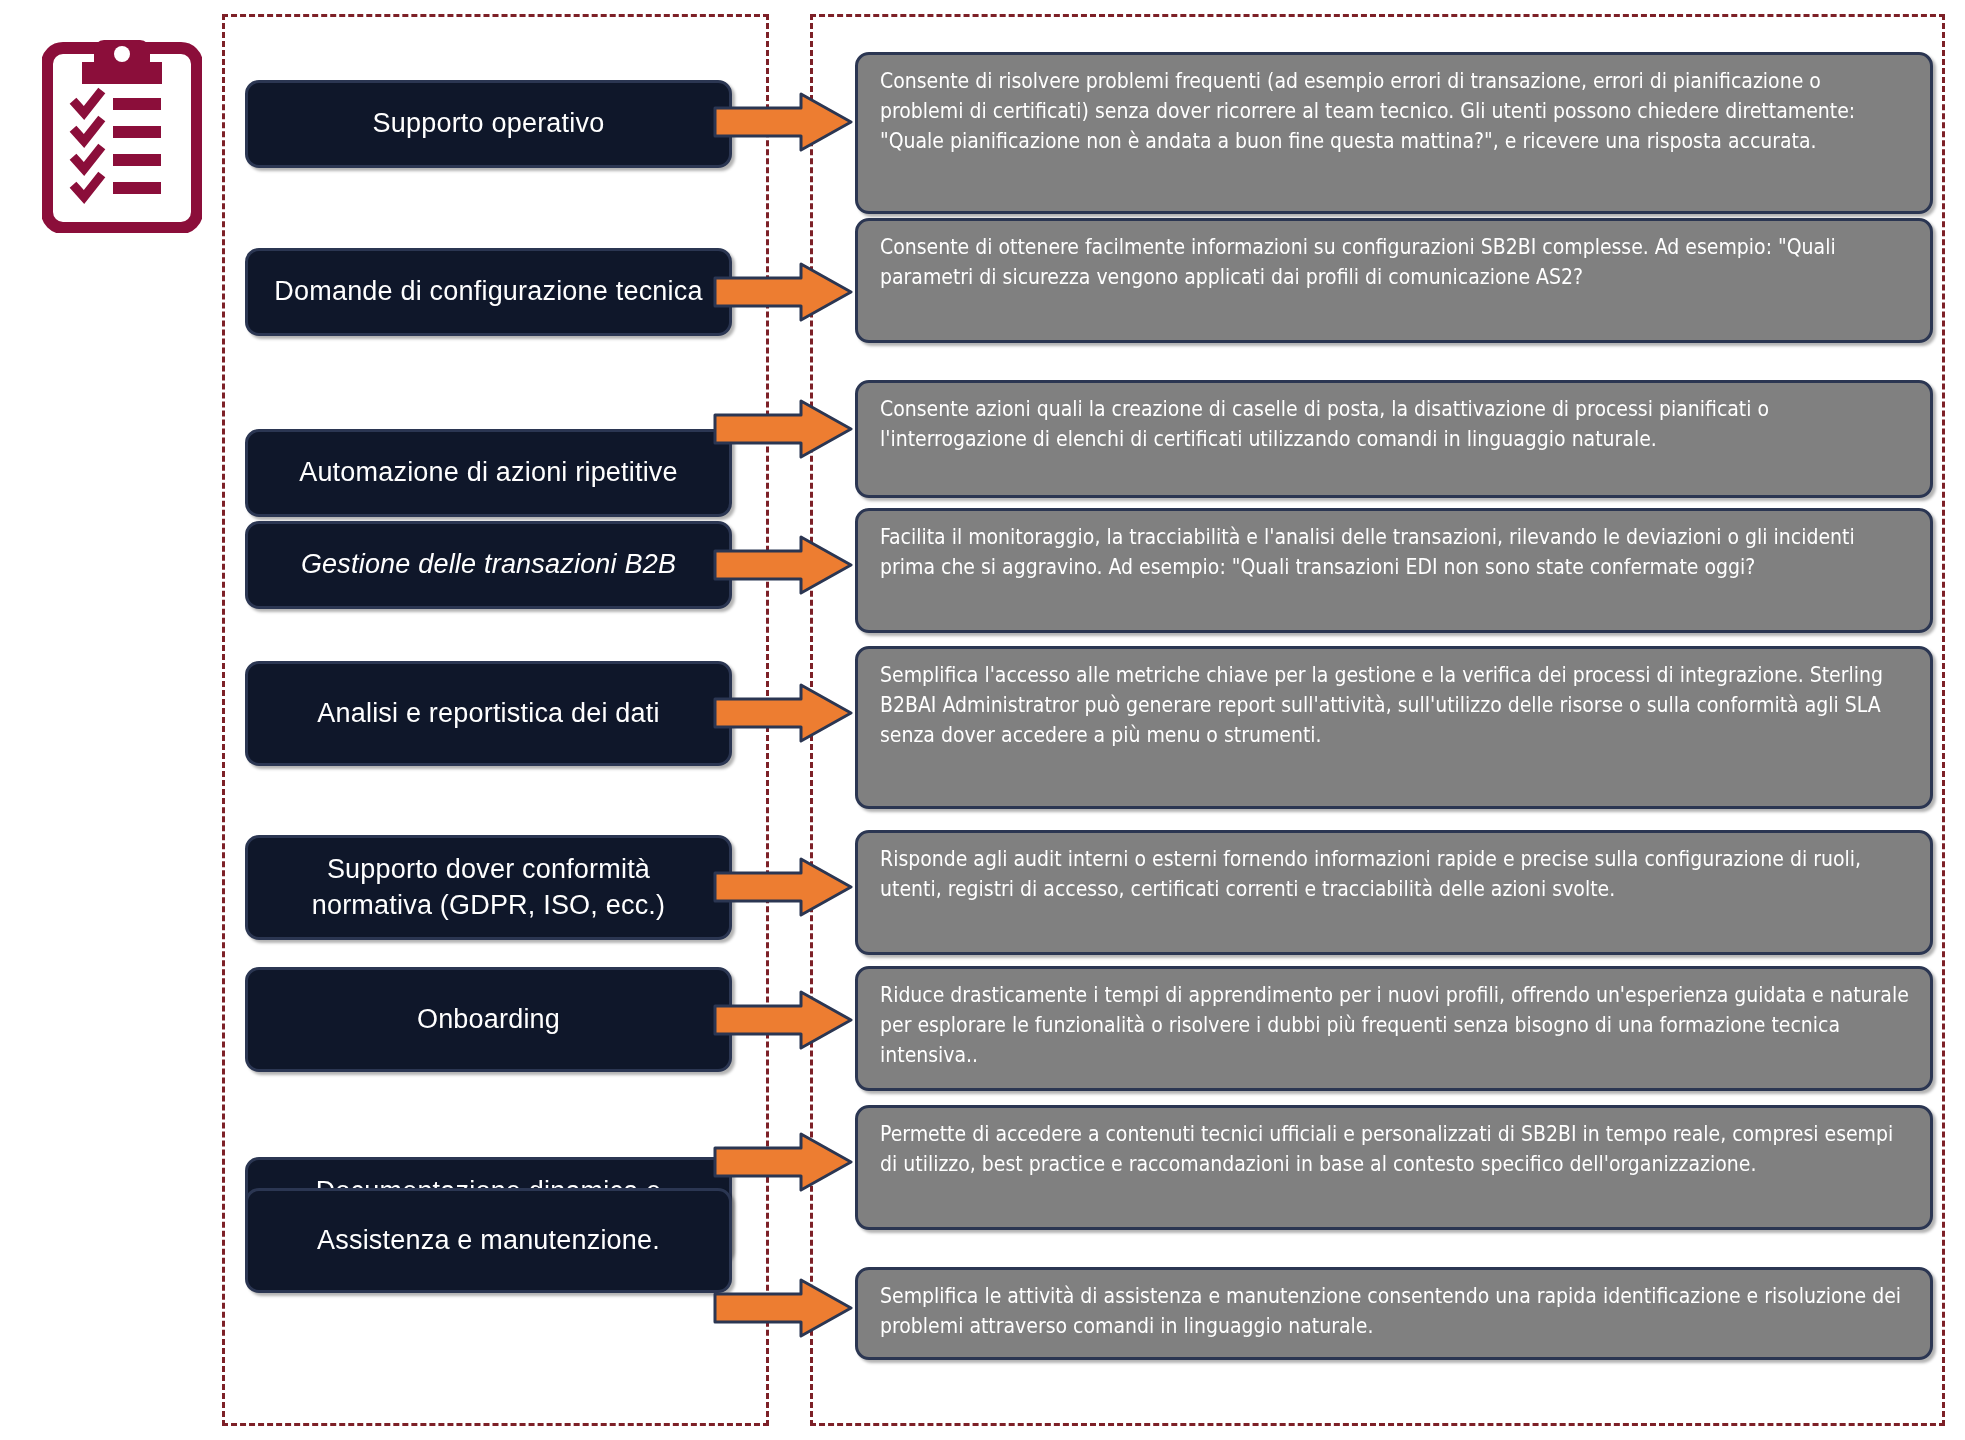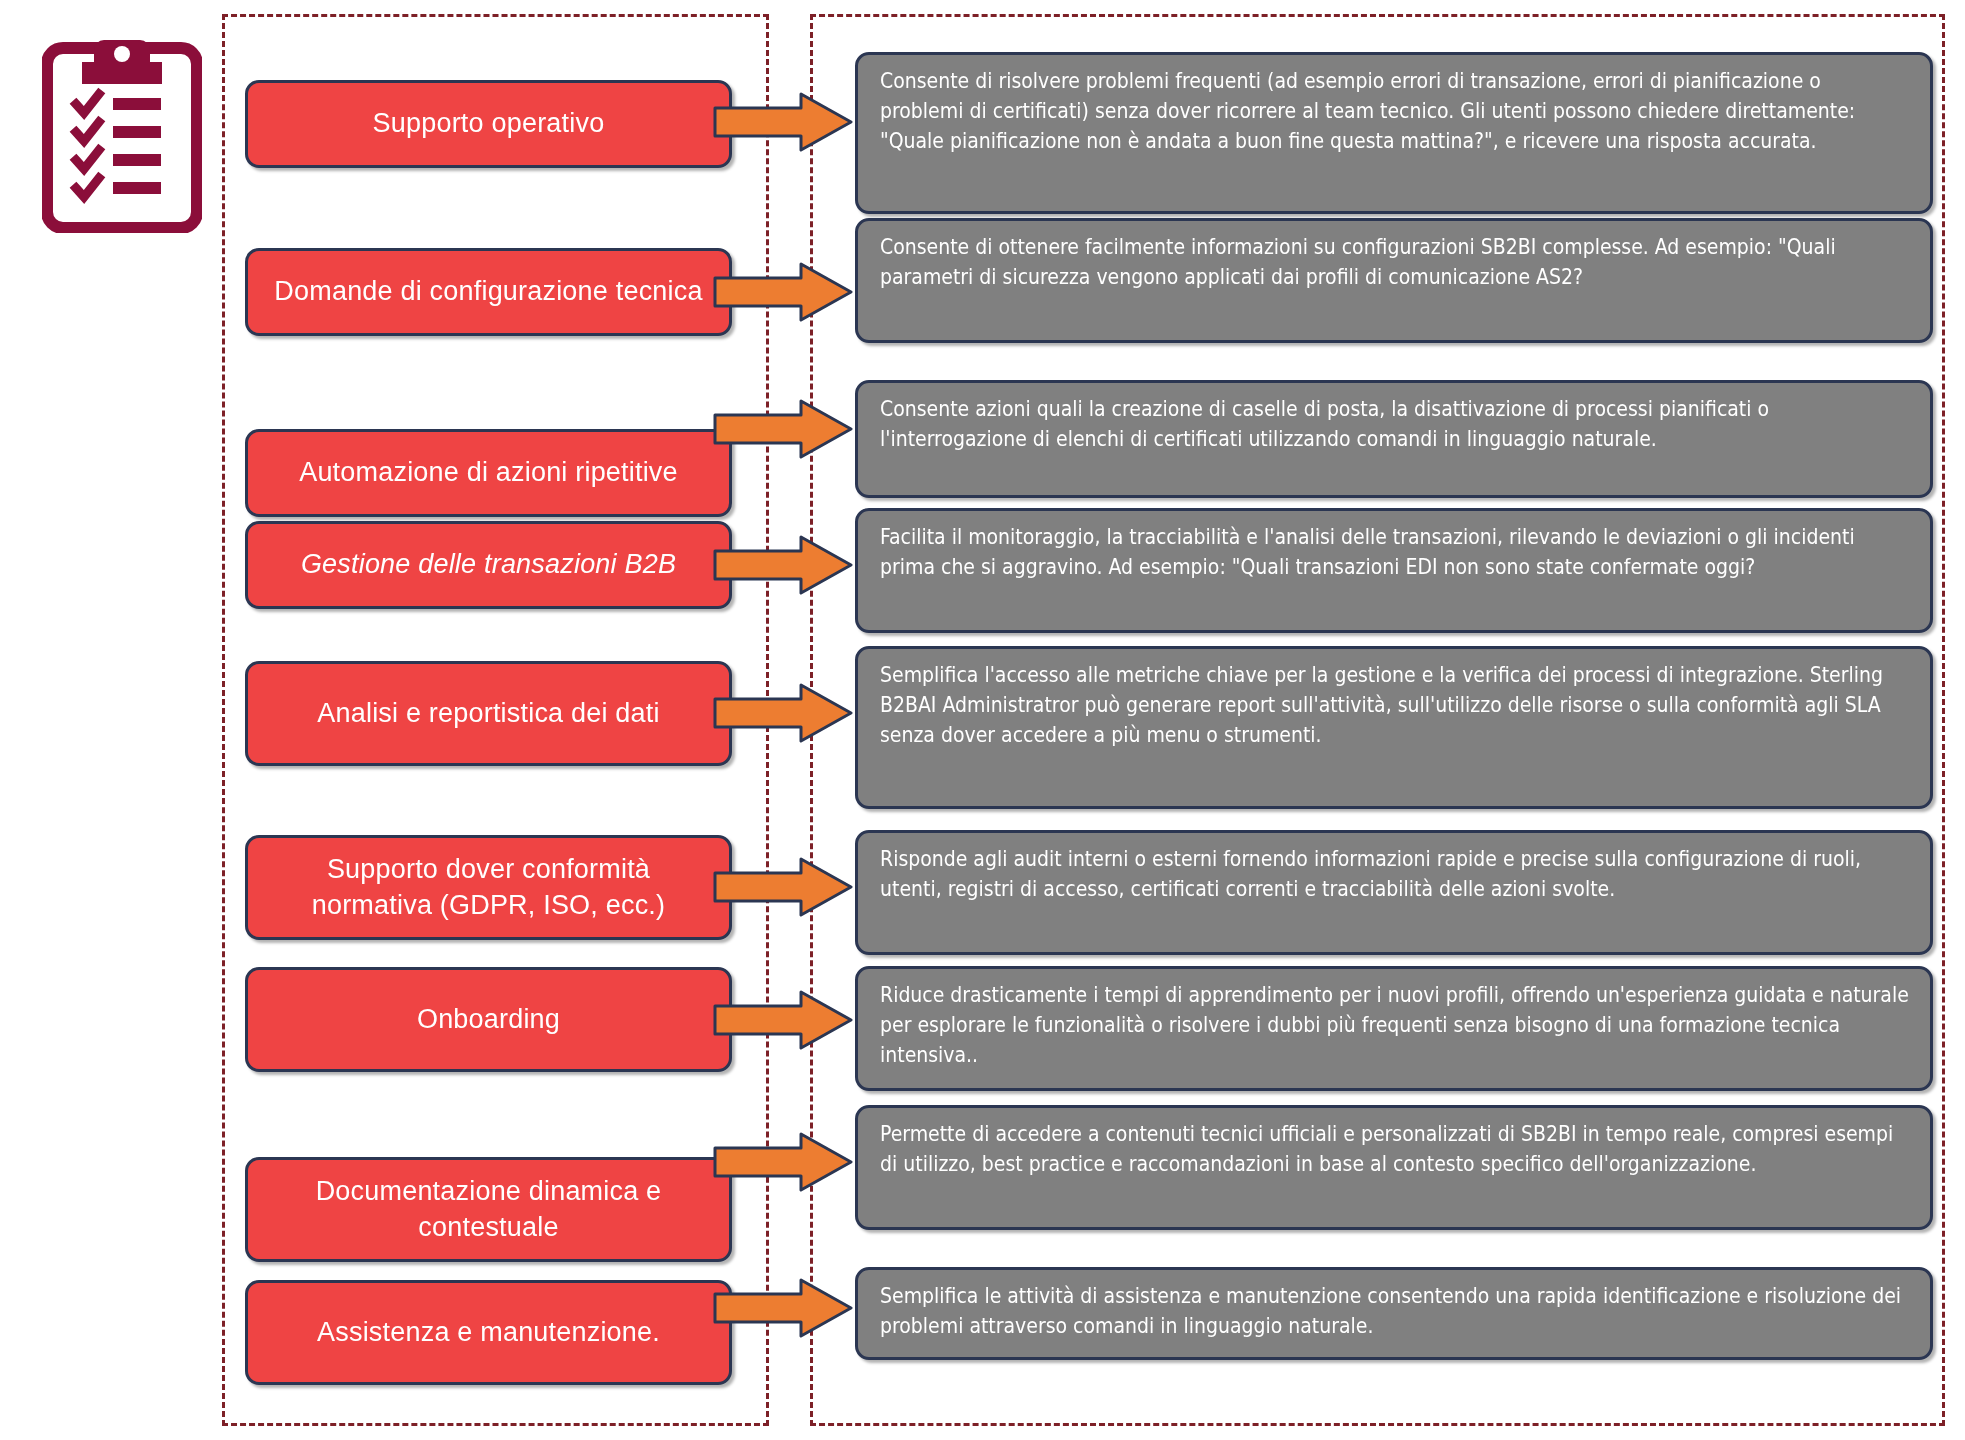--- a/index.html
+++ b/index.html
@@ -38,21 +38,21 @@
   .row {
     position: absolute;
     left: 0;
     width: 1965px;
   }
 
   .topic-box {
     position: absolute;
     left: 245px;
     width: 487px;
-    background: #ef4444;
+    background: #0f172a;
     border: 3px solid #2b3652;
     border-radius: 14px;
     box-sizing: border-box;
     display: flex;
     align-items: center;
     justify-content: center;
     text-align: center;
     color: #ffffff;
     font-size: 27px;
     line-height: 1.32;
@@ -225,21 +225,21 @@
     <svg viewBox="0 0 140 62" width="140" height="62" xmlns="http://www.w3.org/2000/svg">
       <polygon points="2,17 88,17 88,3 138,31 88,59 88,45 2,45" fill="#ED7D31" stroke="#2B3652" stroke-width="3" stroke-linejoin="round"></polygon>
     </svg>
   </div>
   <div class="desc-box" style="top:1105px;height:125px;">
     <span>Permette di accedere a contenuti tecnici ufficiali e personalizzati di SB2BI in tempo reale, compresi esempi di utilizzo, best practice e raccomandazioni in base al contesto specifico dell'organizzazione.</span>
   </div>
 </div>
 
 <div class="row">
-  <div class="topic-box" style="top:1280px;height:105px;">
+  <div class="topic-box" style="top:1188px;height:105px;">
     <span>Assistenza e manutenzione.</span>
   </div>
   <div class="arrow" style="top:1277px;">
     <svg viewBox="0 0 140 62" width="140" height="62" xmlns="http://www.w3.org/2000/svg">
       <polygon points="2,17 88,17 88,3 138,31 88,59 88,45 2,45" fill="#ED7D31" stroke="#2B3652" stroke-width="3" stroke-linejoin="round"></polygon>
     </svg>
   </div>
   <div class="desc-box" style="top:1267px;height:93px;">
     <span>Semplifica le attività di assistenza e manutenzione consentendo una rapida identificazione e risoluzione dei problemi attraverso comandi in linguaggio naturale.</span>
   </div>

